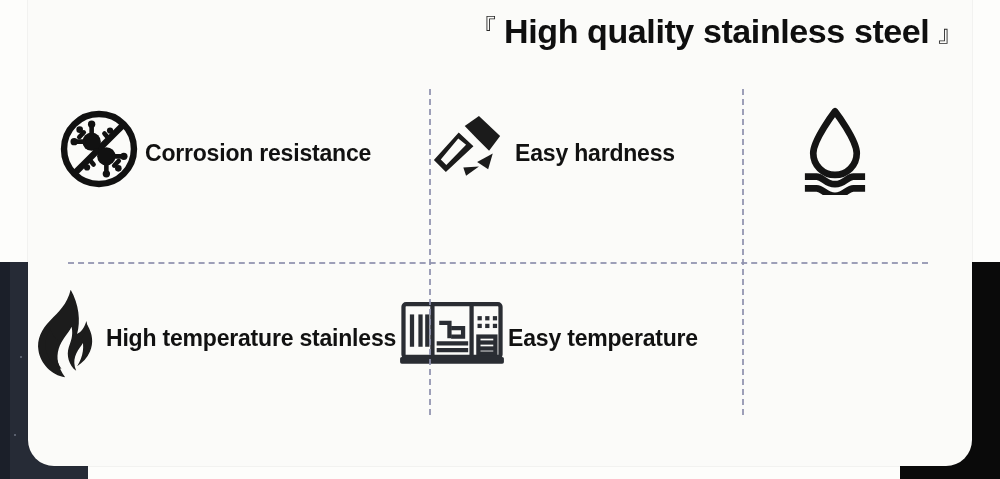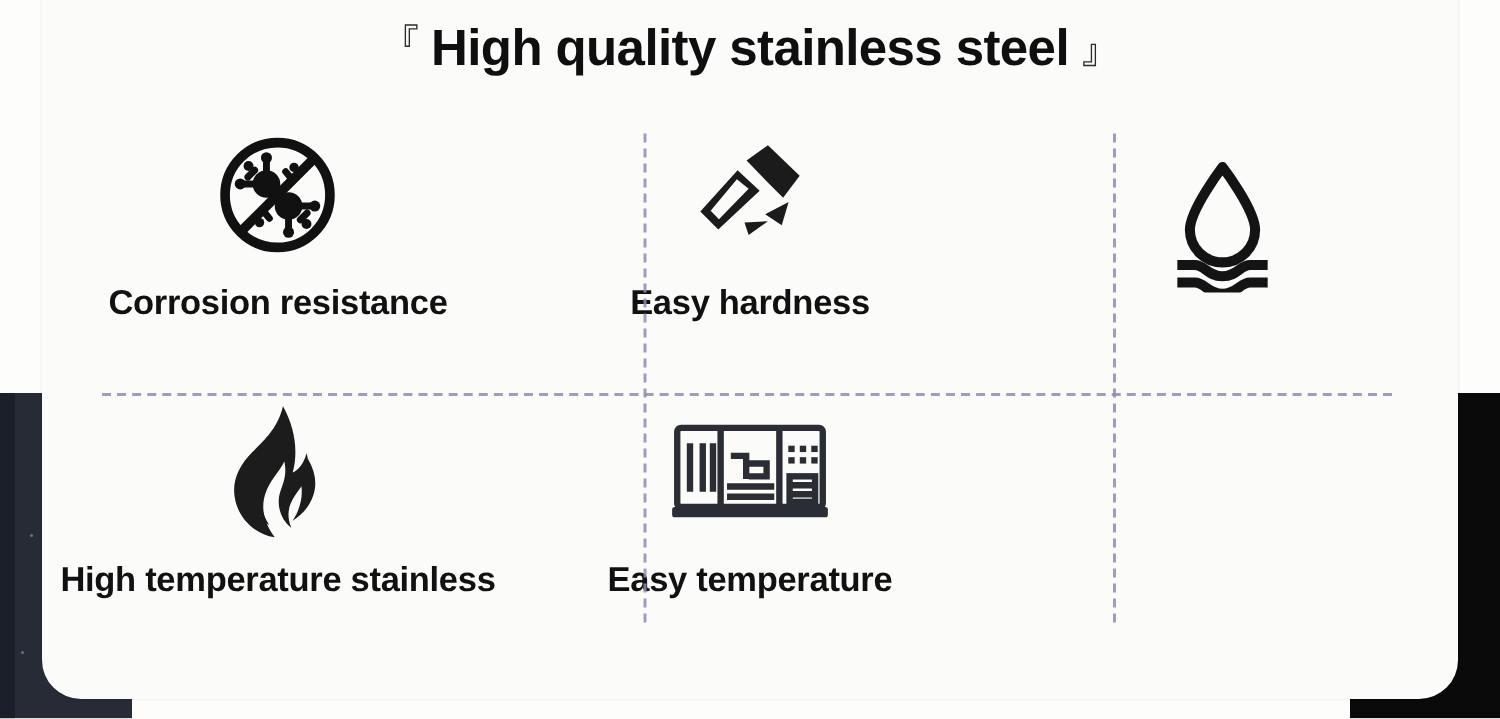--- a/index.html
+++ b/index.html
@@ -68,21 +68,21 @@
     border-radius: 0 0 26px 26px;
     box-shadow: 0 0 0 1px rgba(0,0,0,0.045);
     overflow: hidden;
   }
 
   .title {
     position: absolute;
     left: 0;
     top: 18px;
     width: 944px;
-    text-align: center;
+    text-align: right;
     font-size: 34px;
     font-weight: 700;
     letter-spacing: -0.4px;
     color: #0f0f0f;
     white-space: nowrap;
   }
   .title .bracket {
     font-weight: 400;
     font-size: 31px;
     color: #2a2a2a;
@@ -99,21 +99,20 @@
     width: 944px;
     height: 370px;
     display: grid;
     grid-template-columns: 1fr 1fr 1fr;
     grid-template-rows: 1fr 1fr;
   }
 
   .cell {
     position: relative;
     display: flex;
-    flex-direction: column;
     align-items: center;
     justify-content: center;
   }
 
   .icon-wrap {
     height: 96px;
     display: flex;
     align-items: center;
     justify-content: center;
   }

